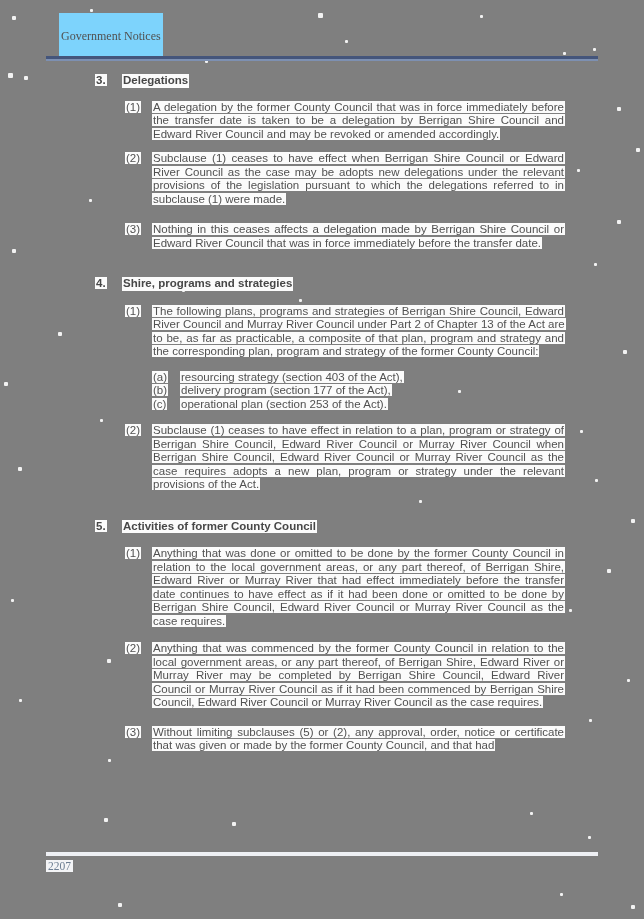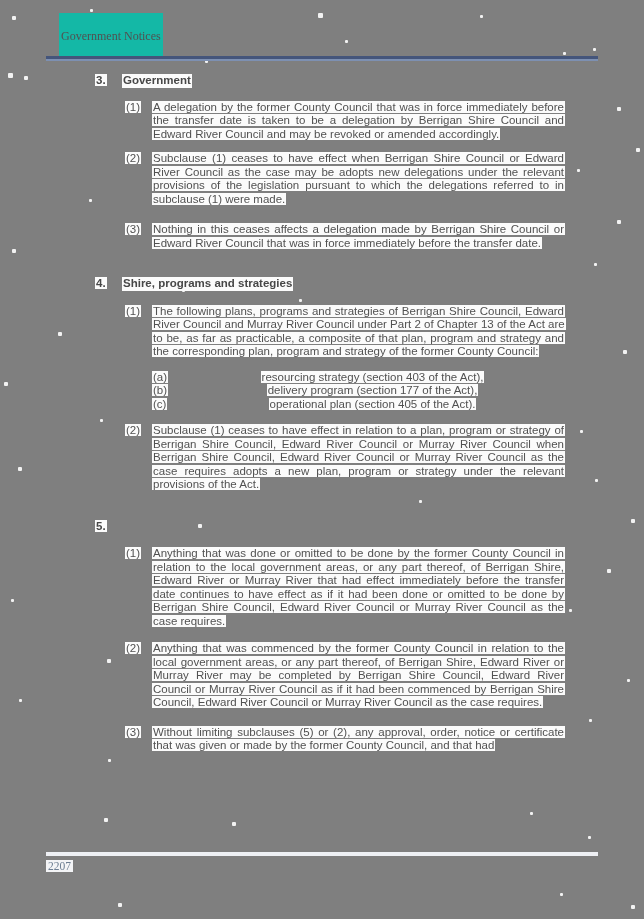--- a/index.html
+++ b/index.html
@@ -12,21 +12,21 @@
     color:#4f4f4f;
   }
   .speck { position:absolute; background:#f2f2f2; border-radius:1px; }
 
   
   .runhead {
     position:absolute; left:59px; top:29px;
     font-family:"Liberation Serif", serif;
     font-size:12px; color:#66788e;
   }
-  .runhead .hl { background:#14b8a6; padding:16px 2px; }
+  .runhead .hl { background:#7dd3fc; padding:16px 2px; }
   .top-rule {
     position:absolute; left:46px; top:56px; width:552px;
     height:2px; background:#e9edf3;
     border-top:3px solid #44557b;
     border-bottom:2px solid #7d90b2;
   }
 
   
   .content {
     position:absolute; left:0; top:70px; width:644px;
@@ -40,21 +40,21 @@
   .clause-body { width:413px; flex:none; }
   .clause-text { text-align:justify; }
   .hl {
     background:#fbfbfb; color:#515151; padding:0 1px;
     box-decoration-break:clone; -webkit-box-decoration-break:clone;
   }
   .section-heading .hl { color:#474747; }
   .sublist { margin-top:12px; }
   .subitem { display:flex; }
   .subitem .letter { width:28px; flex:none; }
-  .subitem .sub-text { flex:1;text-align:center; }
+  .subitem .sub-text { flex:1; }
 
   .mt-s3-head { margin-top:4px; }
   .mt-s3c1 { margin-top:13px; }
   .mt-s3c2 { margin-top:11px; }
   .mt-s3c3 { margin-top:17px; }
   .mt-s4-head { margin-top:27px; }
   .mt-s4c1 { margin-top:14px; }
   .mt-s4c2 { margin-top:13px; }
   .mt-s5-head { margin-top:28px; }
   .mt-s5c1 { margin-top:14px; }
@@ -128,21 +128,21 @@
 
 <div class="runhead">
   <span class="hl">Government Notices</span>
 </div>
 <div class="top-rule"></div>
 
 <div class="content">
 
   <div class="section-heading mt-s3-head">
     <span class="num"><span class="hl">3.</span></span>
-    <span class="hl">Government</span>
+    <span class="hl">Delegations</span>
   </div>
   <div class="clause mt-s3c1">
     <span class="num"><span class="hl">(1)</span></span>
     <div class="clause-body">
         <div class="clause-text"><span class="hl">A delegation by the former County Council that was in force immediately before the transfer date is taken to be a delegation by Berrigan Shire Council and Edward River Council and may be revoked or amended accordingly.</span></div>
       </div>
   </div>
   <div class="clause mt-s3c2">
     <span class="num"><span class="hl">(2)</span></span>
     <div class="clause-body">
@@ -168,34 +168,35 @@
         <div class="subitem">
           <span class="letter"><span class="hl">(a)</span></span>
           <span class="sub-text"><span class="hl">resourcing strategy (section 403 of the Act),</span></span>
         </div>
         <div class="subitem">
           <span class="letter"><span class="hl">(b)</span></span>
           <span class="sub-text"><span class="hl">delivery program (section 177 of the Act),</span></span>
         </div>
         <div class="subitem">
           <span class="letter"><span class="hl">(c)</span></span>
-          <span class="sub-text"><span class="hl">operational plan (section 405 of the Act).</span></span>
+          <span class="sub-text"><span class="hl">operational plan (section 253 of the Act).</span></span>
         </div>
       </div>
     </div>
   </div>
   <div class="clause mt-s4c2">
     <span class="num"><span class="hl">(2)</span></span>
     <div class="clause-body">
         <div class="clause-text"><span class="hl">Subclause (1) ceases to have effect in relation to a plan, program or strategy of Berrigan Shire Council, Edward River Council or Murray River Council when Berrigan Shire Council, Edward River Council or Murray River Council as the case requires adopts a new plan, program or strategy under the relevant provisions of the Act.</span></div>
       </div>
   </div>
 
   <div class="section-heading mt-s5-head">
     <span class="num"><span class="hl">5.</span></span>
+    <span class="hl">Activities of former County Council</span>
   </div>
   <div class="clause mt-s5c1">
     <span class="num"><span class="hl">(1)</span></span>
     <div class="clause-body">
         <div class="clause-text"><span class="hl">Anything that was done or omitted to be done by the former County Council in relation to the local government areas, or any part thereof, of Berrigan Shire, Edward River or Murray River that had effect immediately before the transfer date continues to have effect as if it had been done or omitted to be done by Berrigan Shire Council, Edward River Council or Murray River Council as the case requires.</span></div>
       </div>
   </div>
   <div class="clause mt-s5c2">
     <span class="num"><span class="hl">(2)</span></span>
     <div class="clause-body">

